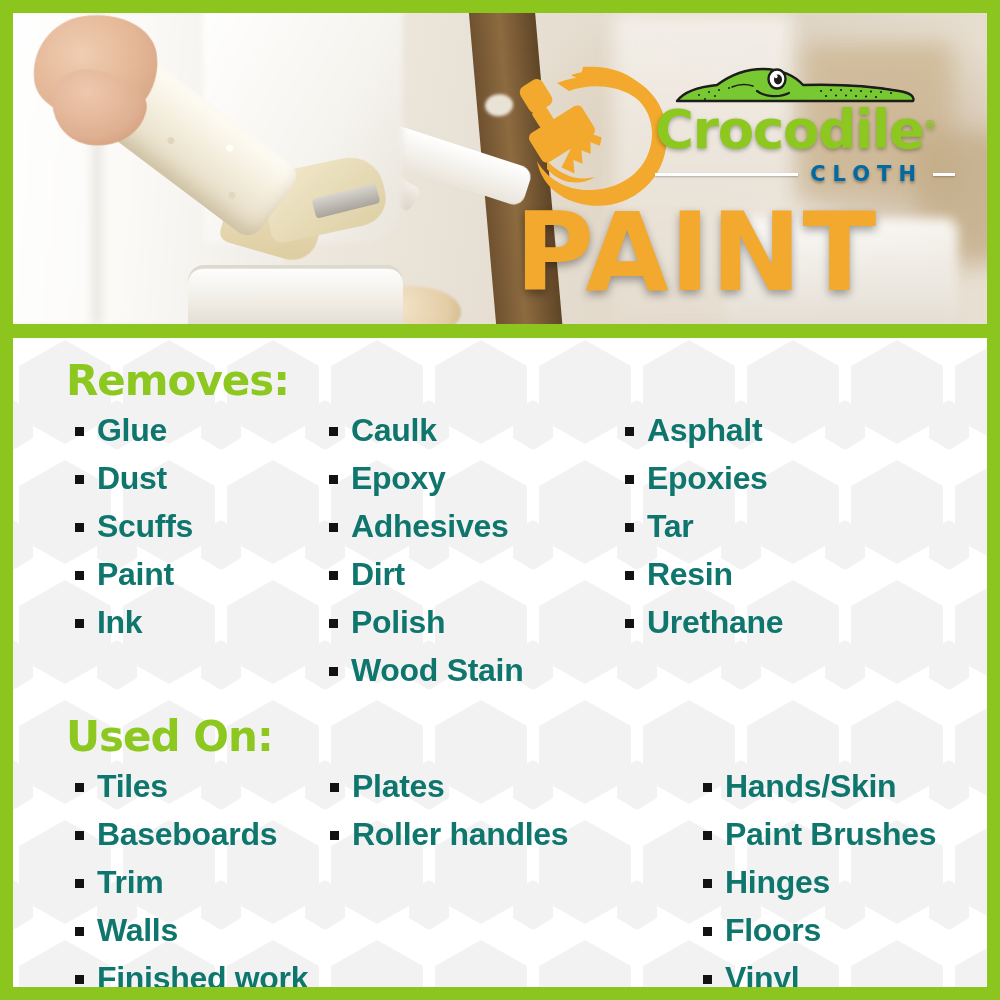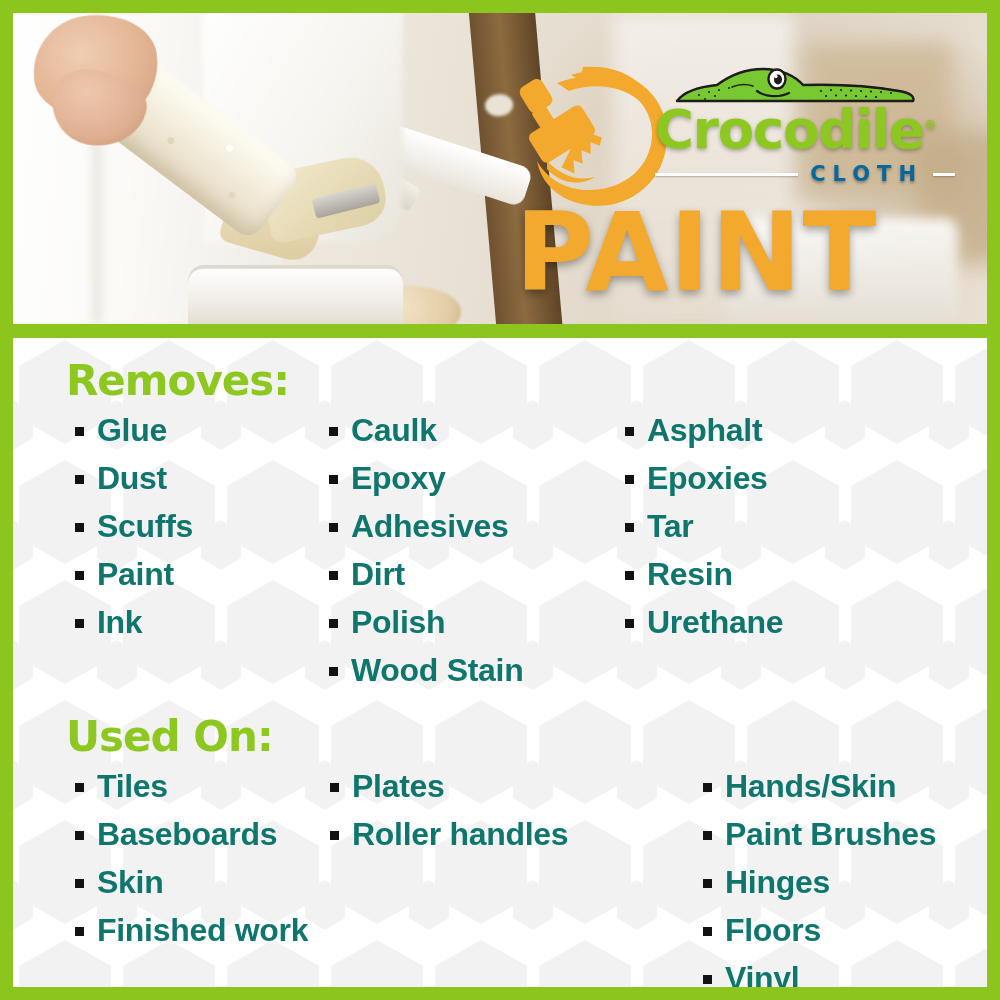--- a/index.html
+++ b/index.html
@@ -574,21 +574,25 @@
             <li class="item">
                 <span class="bullet"></span>
                 <span>Tiles</span>
               </li>
             <li class="item">
                 <span class="bullet"></span>
                 <span>Baseboards</span>
               </li>
             <li class="item">
                 <span class="bullet"></span>
-                <span>Skin</span>
+                <span>Trim</span>
+              </li>
+            <li class="item">
+                <span class="bullet"></span>
+                <span>Walls</span>
               </li>
             <li class="item">
                 <span class="bullet"></span>
                 <span>Finished work</span>
               </li>
           </ul>
           <ul class="col c3">
             <li class="item">
                 <span class="bullet"></span>
                 <span>Plates</span>

